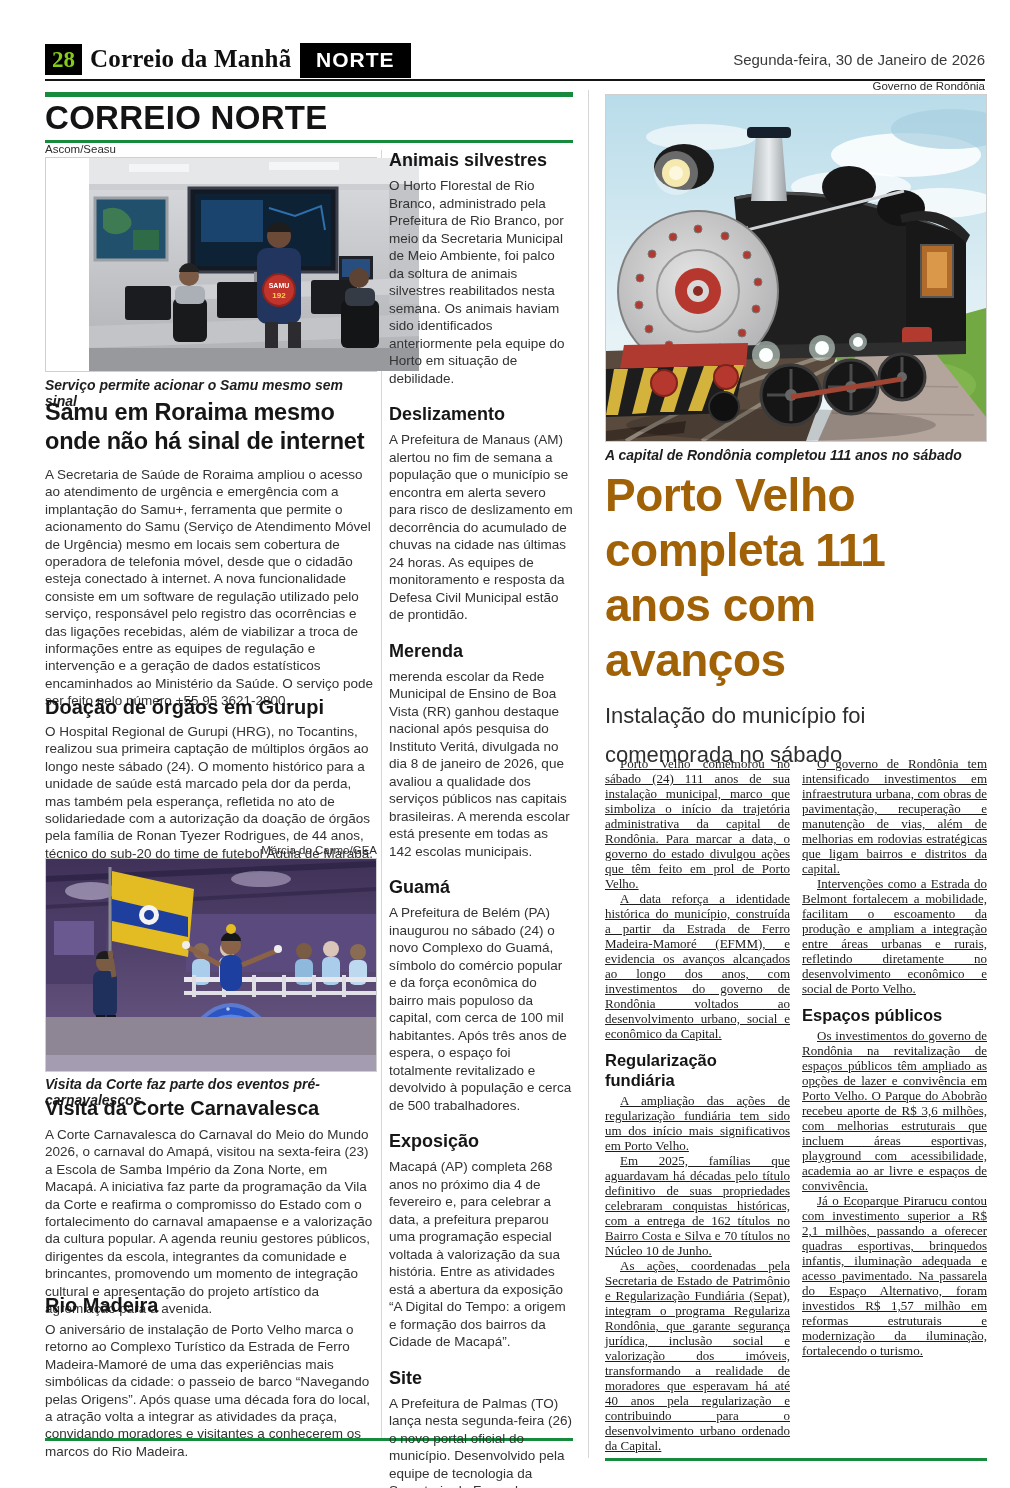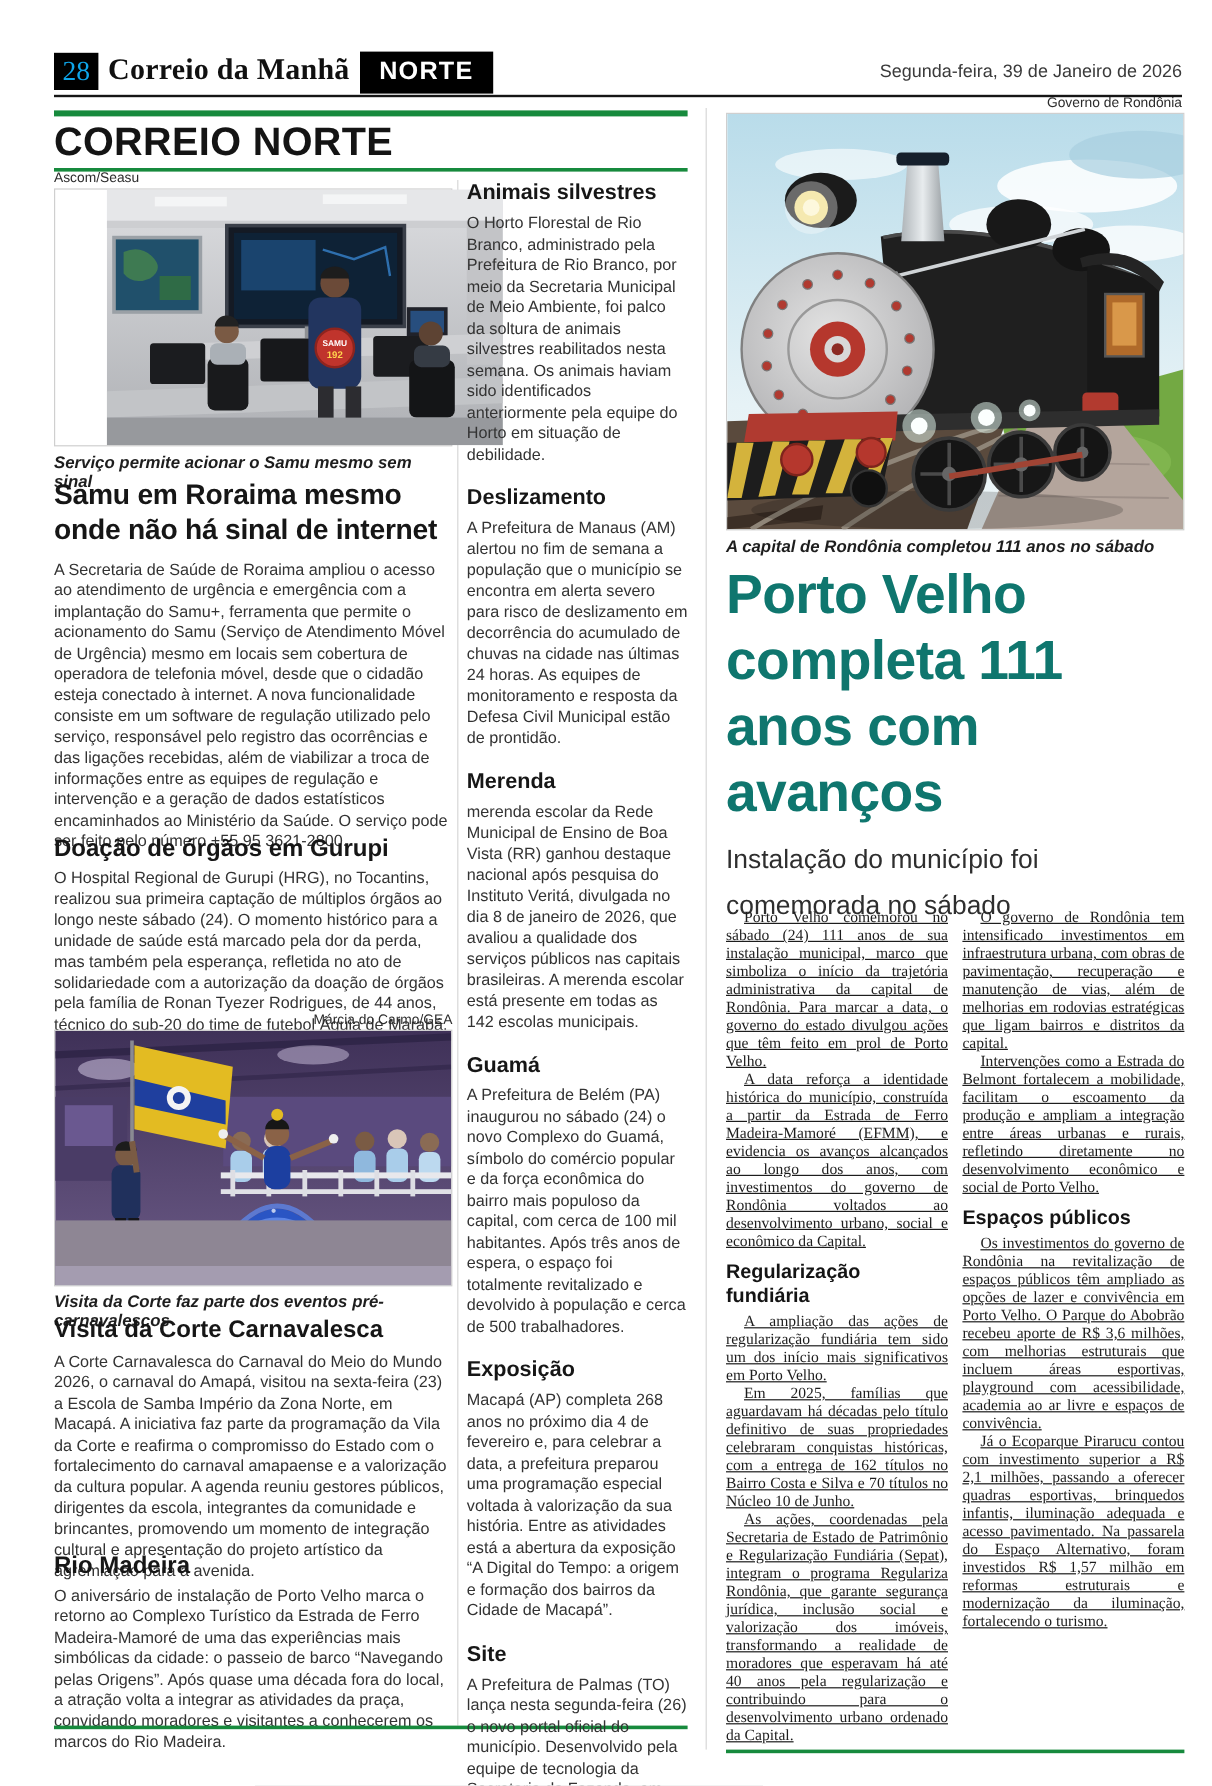--- a/index.html
+++ b/index.html
@@ -1,59 +1,59 @@
 <!DOCTYPE html>
 <html lang="pt"><head>
 <meta charset="utf-8">
 <style>
   html,body{margin:0;padding:0;background:#e8e8e8;}
   #page{position:relative;width:1010px;height:1488px;background:#fff;margin:0 auto;
         font-family:"Liberation Sans",sans-serif;color:#222;overflow:hidden;}
   .abs{position:absolute;}
   
-  .pagenum{left:45px;top:44px;width:37px;height:31px;background:#000;color:#0ea5e9;
-           font-family:"Liberation Serif",serif;font-weight:normal;font-size:23px;
+  .pagenum{left:45px;top:44px;width:37px;height:31px;background:#000;color:#84cc16;
+           font-family:"Liberation Serif",serif;font-weight:bold;font-size:23px;
            display:flex;align-items:center;justify-content:center;}
   .masthead{left:90px;top:45px;font-family:"Liberation Serif",serif;font-weight:bold;
             font-size:25px;color:#101010;letter-spacing:.2px;}
   .norte-box{left:300px;top:43px;background:#000;color:#fff;font-weight:bold;
              font-size:21px;letter-spacing:1px;padding:5px 16px 6px;}
   .date{right:25px;top:51px;font-size:15px;color:#3a3a3a;}
   .header-rule{left:45px;top:79px;width:940px;height:2px;background:#151515;}
   .credit{font-size:11.5px;color:#2c2c2c;}
   .greenbar{background:#178a3d;}
   .divider{width:1px;background:#d7d7d7;}
   
   .cn-title{left:45px;top:99px;font-size:33px;font-weight:800;color:#141414;letter-spacing:.3px;}
   .photoframe{border:1px solid #cfcfcf;box-sizing:border-box;}
   
   .caption{font-size:14px;font-weight:bold;font-style:italic;color:#1e1e1e;}
   .headline1{font-size:23.5px;line-height:29px;font-weight:700;color:#161616;letter-spacing:-.2px;}
   .subhead{font-size:20px;font-weight:700;color:#161616;}
   .body-sans{font-size:13.5px;line-height:17.4px;color:#333;}
   .mid h3{font-size:18px;font-weight:700;color:#161616;margin:0 0 6px;}
   .mid p{font-size:13.5px;line-height:17.5px;color:#333;margin:0 0 17px;}
-  .headline2{font-size:46px;line-height:55px;font-weight:700;color:#0f766e;letter-spacing:-.5px;}
+  .headline2{font-size:46px;line-height:55px;font-weight:700;color:#a16207;letter-spacing:-.5px;}
   .deck{font-size:22px;line-height:39px;font-weight:400;color:#2e2e2e;}
   .serif-article{column-count:2;column-gap:12px;column-fill:auto;
       font-family:"Liberation Serif",serif;font-size:13px;line-height:15px;
       text-align:justify;color:#1d1d1d;}
   .serif-article p{margin:0;text-indent:15px;text-decoration:underline;}
   .serif-article .flowhead{font-family:"Liberation Sans",sans-serif;font-weight:700;
       font-size:16.5px;line-height:20px;text-align:left;text-indent:0;margin:9px 0 3px;color:#141414;}
 </style>
 </head>
 <body>
 
 <div id="page">
 
   <div class="abs pagenum">28</div>
   <div class="abs masthead">Correio da Manhã</div>
   <div class="abs norte-box">NORTE</div>
-  <div class="abs date">Segunda-feira, 39 de Janeiro de 2026</div>
+  <div class="abs date">Segunda-feira, 30 de Janeiro de 2026</div>
   <div class="abs header-rule"></div>
 
   <div class="abs divider" style="left:381px;top:150px;height:1288px;"></div>
   <div class="abs divider" style="left:588px;top:90px;height:1368px;"></div>
 
   <div class="abs greenbar" style="left:45px;top:92px;width:528px;height:5px;"></div>
   <div class="abs cn-title">CORREIO NORTE</div>
   <div class="abs greenbar" style="left:45px;top:140px;width:528px;height:3px;"></div>
 
   <div class="abs credit" style="left:45px;top:143px;width:330px;text-align:left;">Ascom/Seasu</div>

